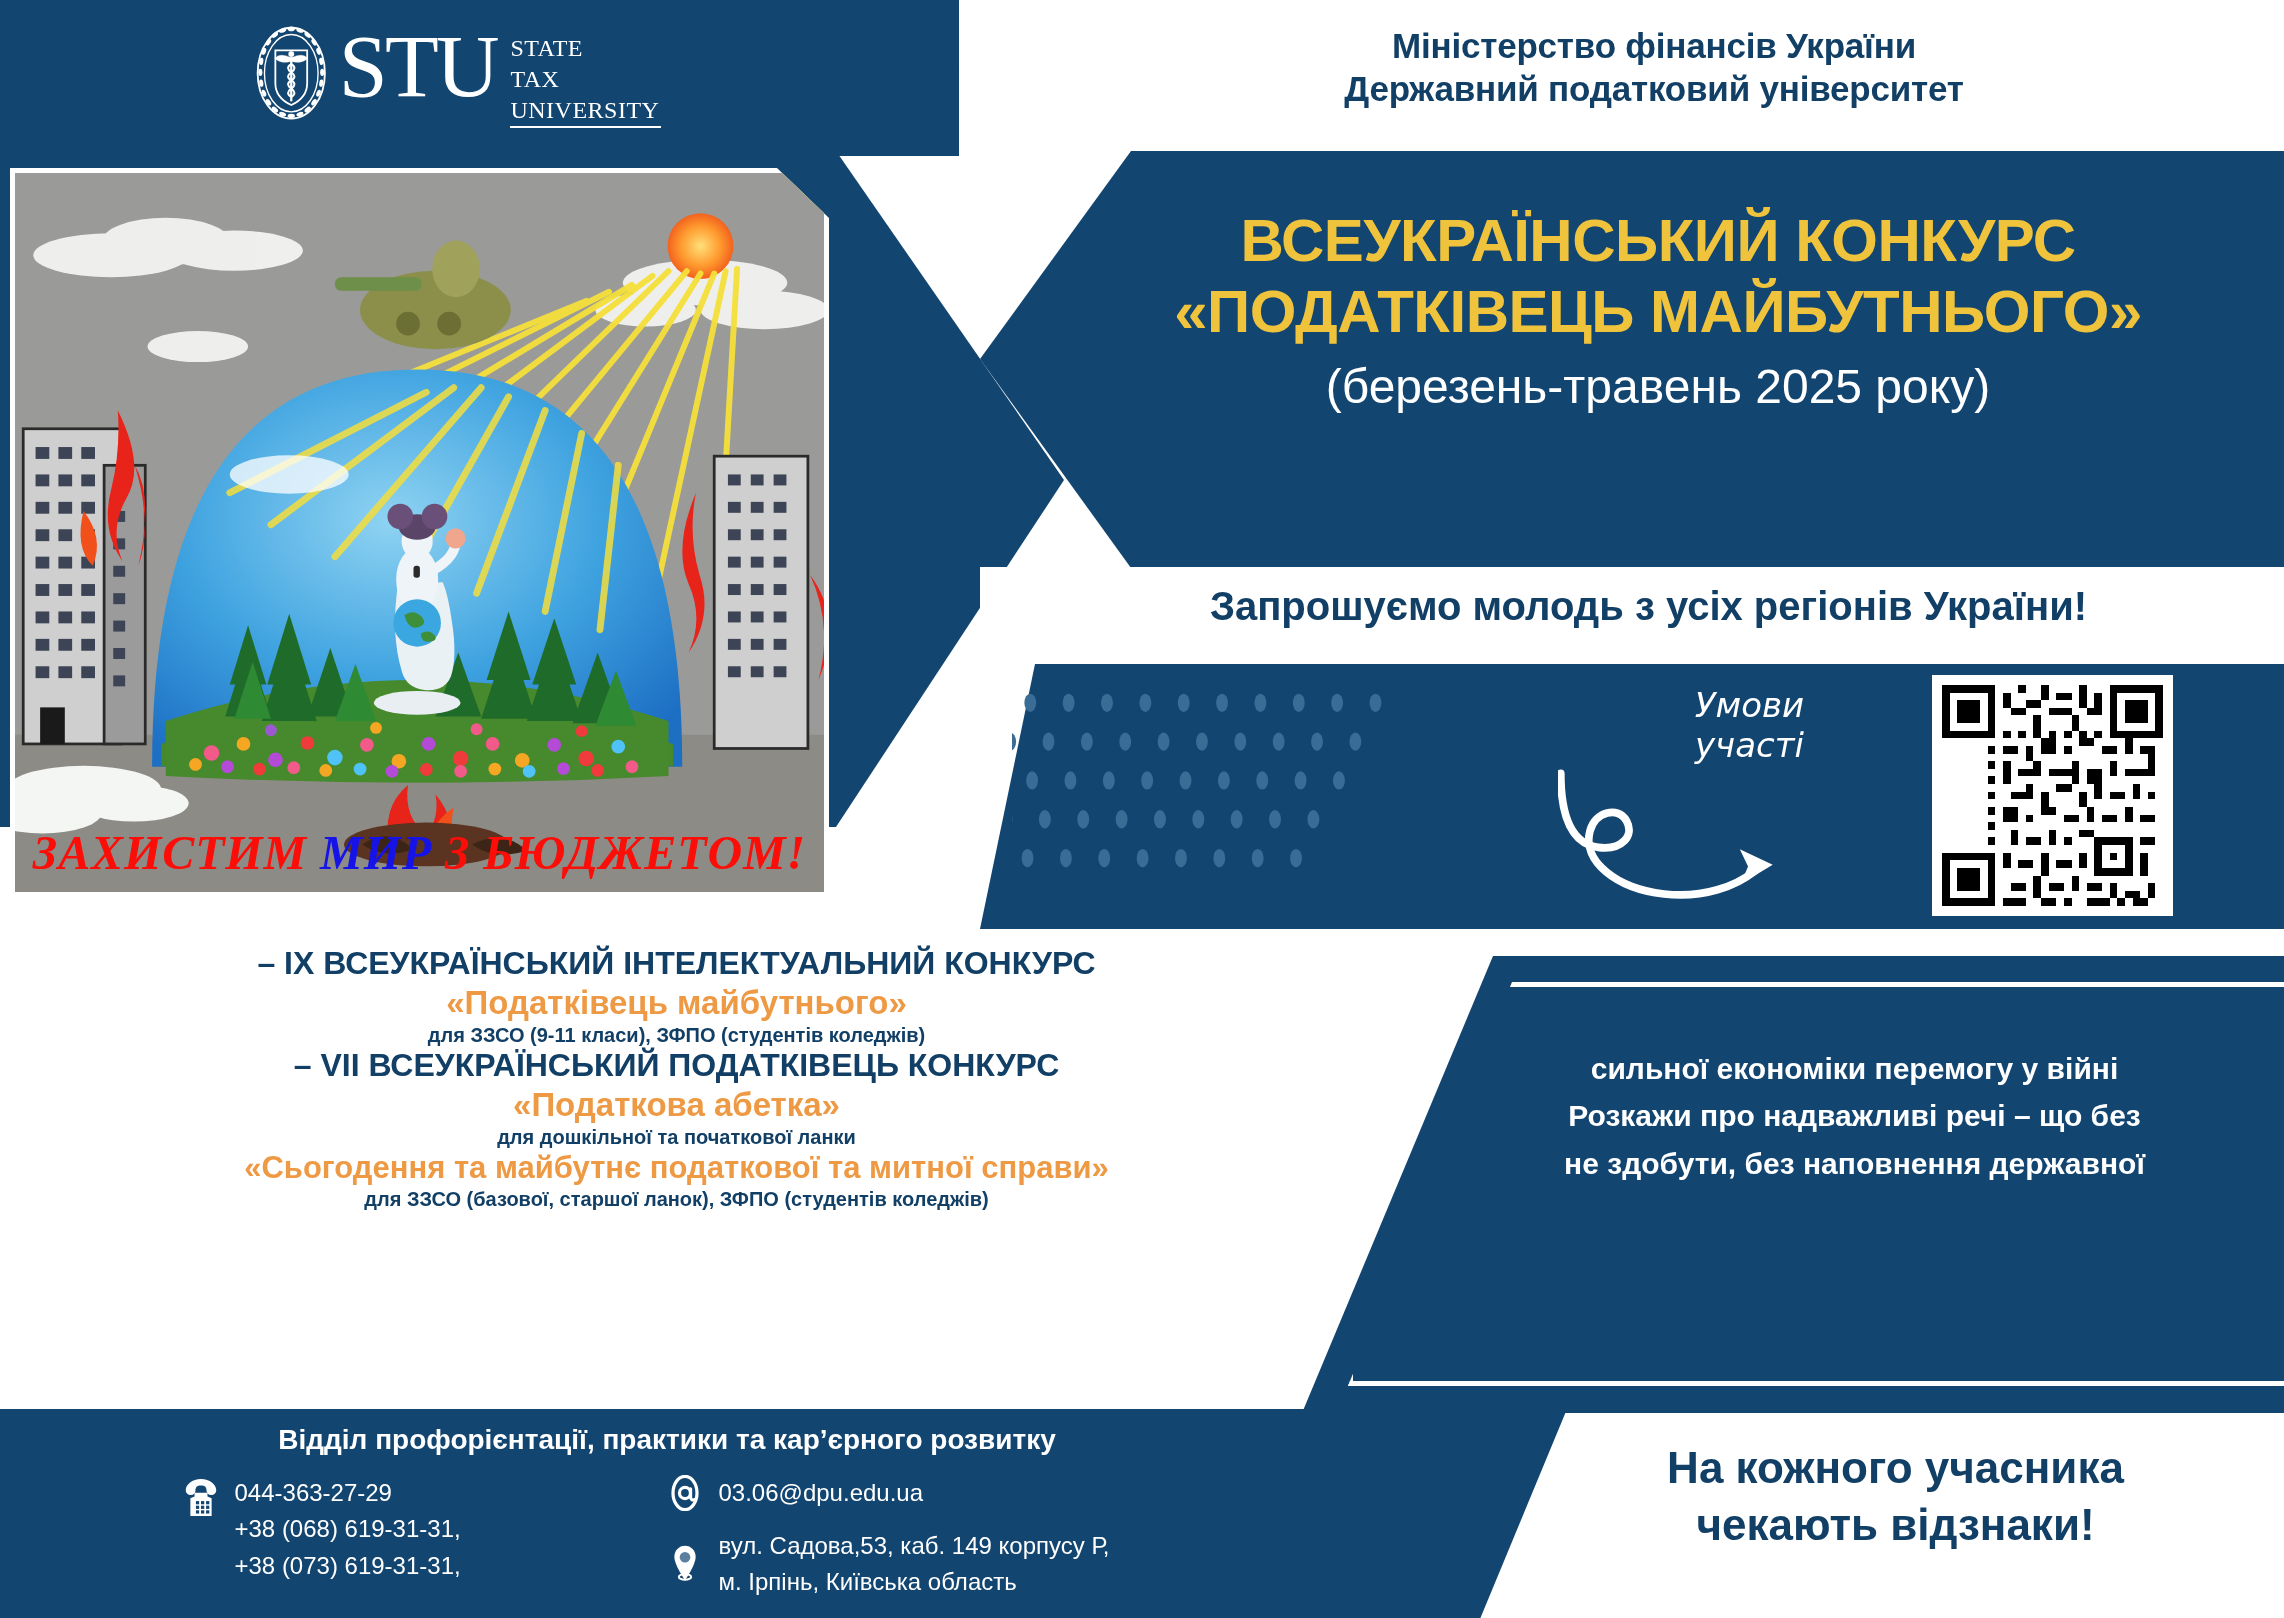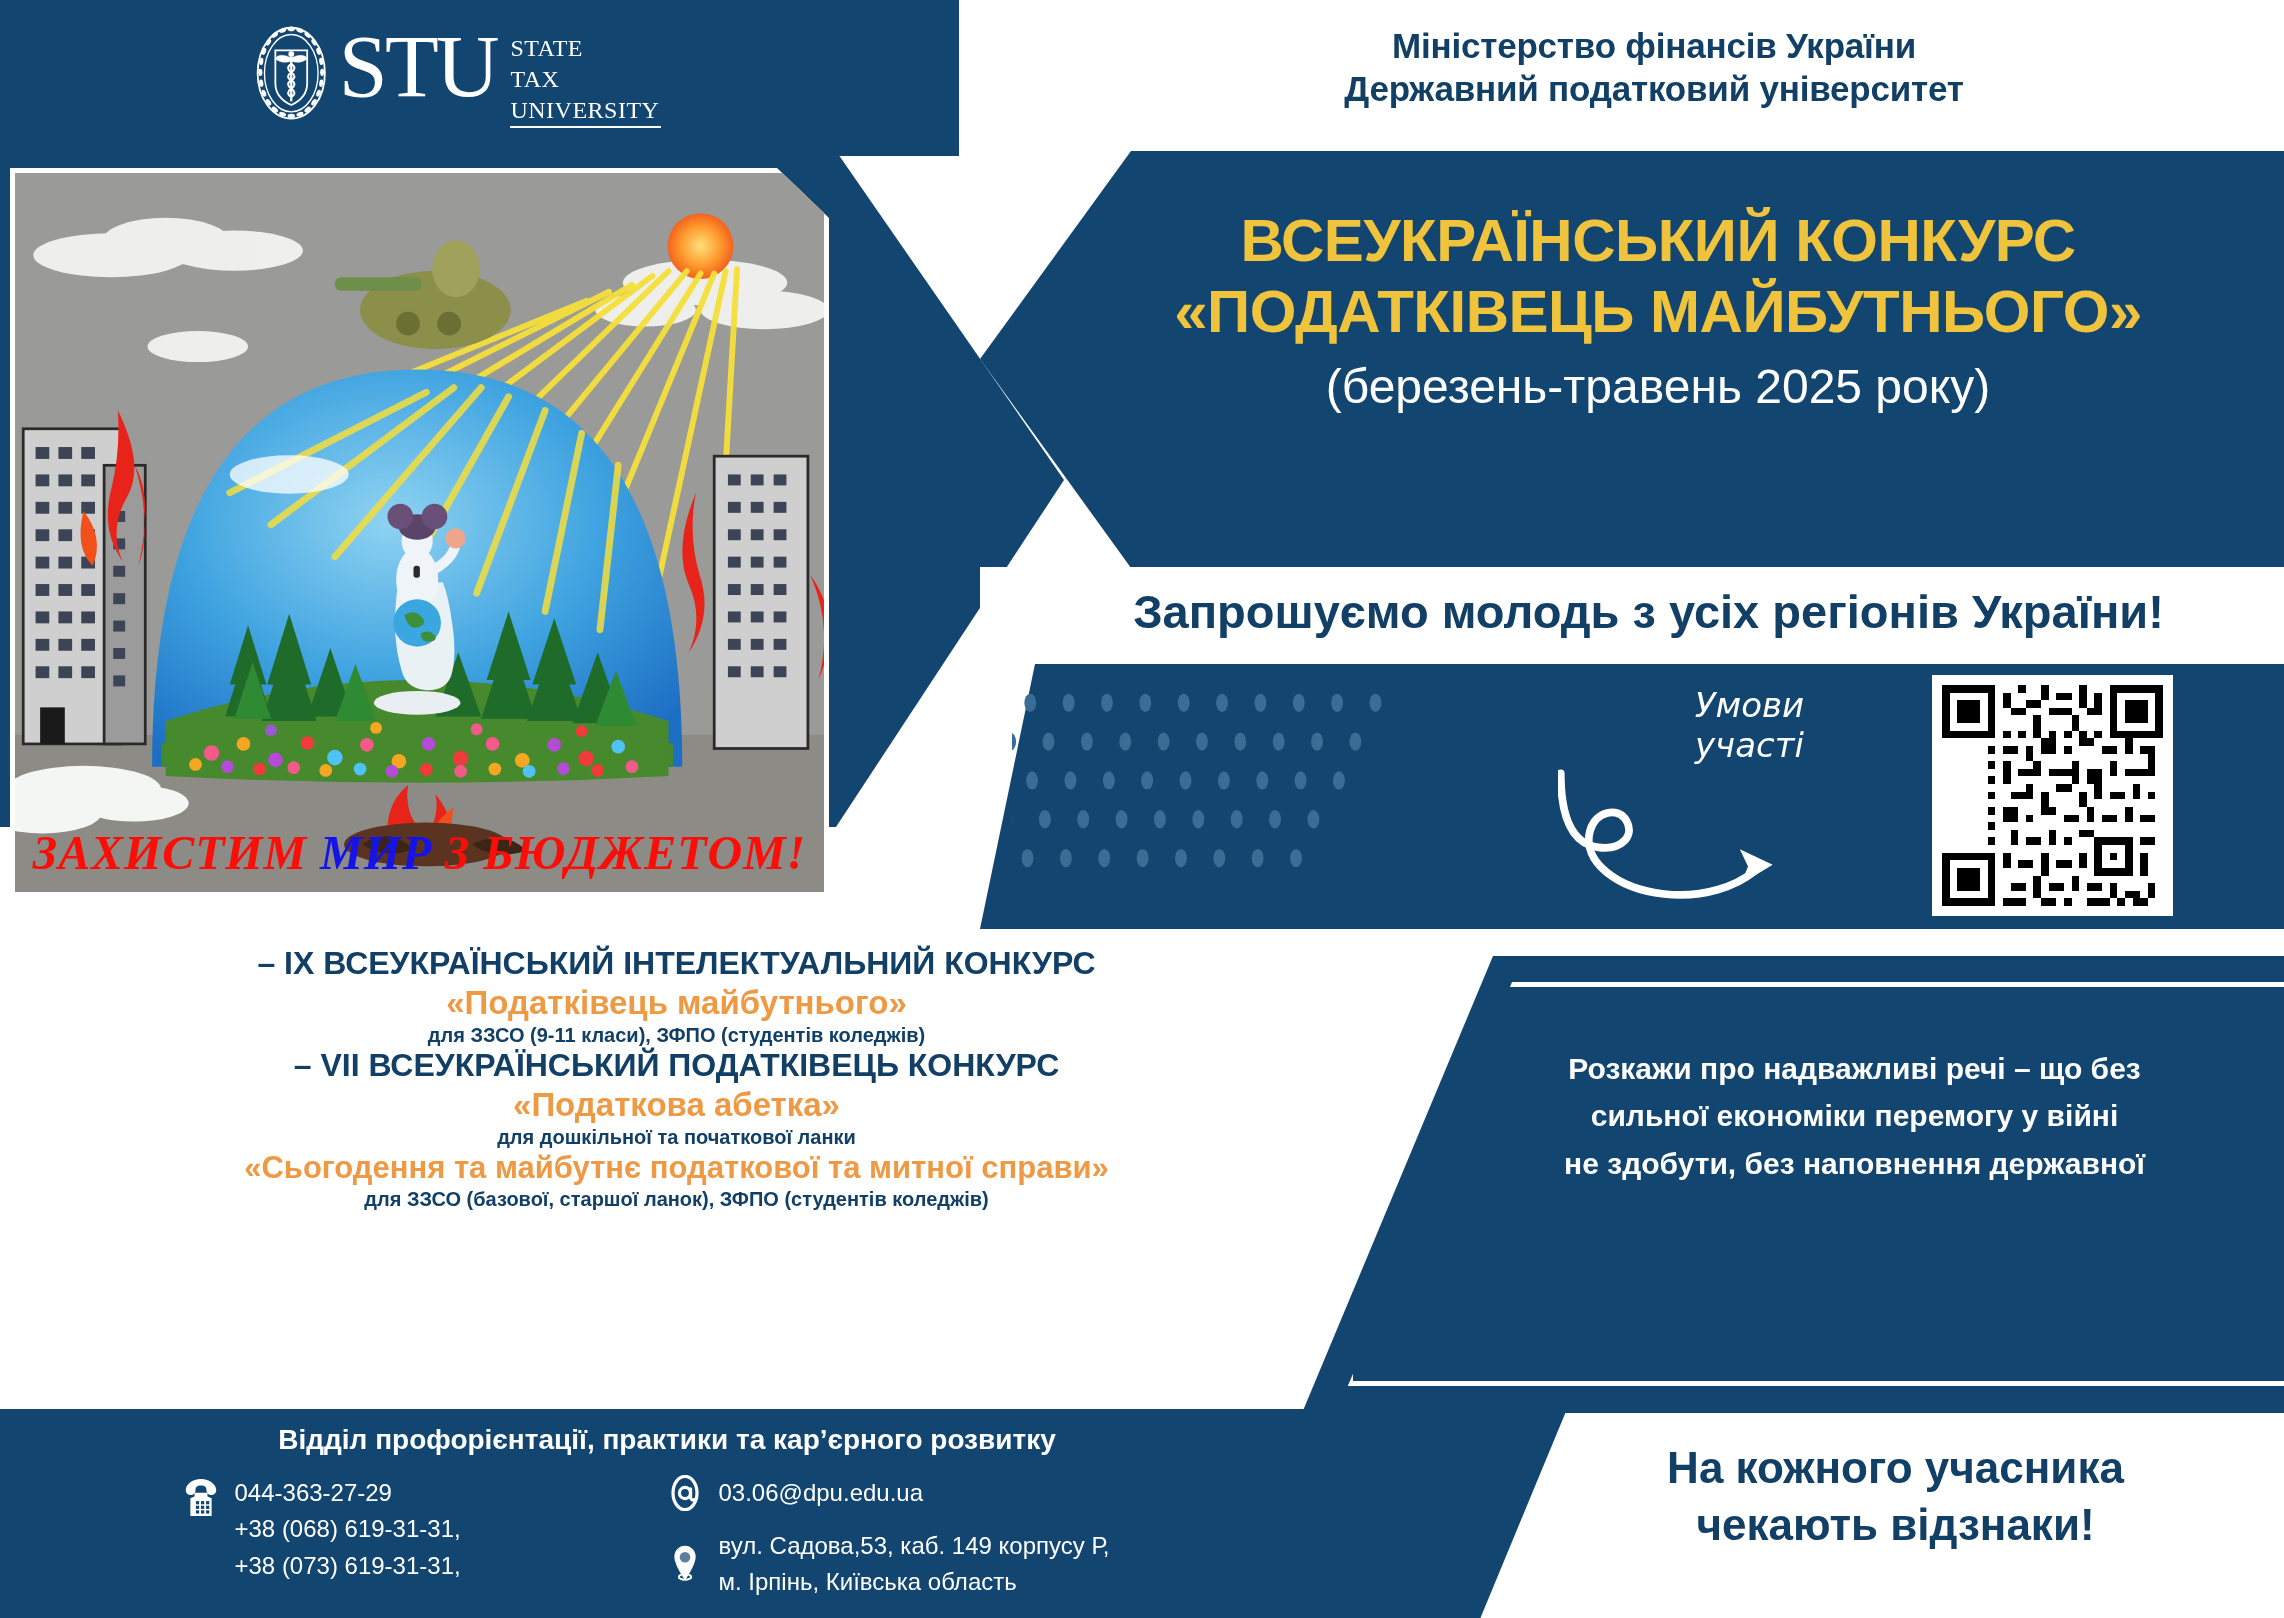--- a/index.html
+++ b/index.html
@@ -160,21 +160,21 @@
     left: 980px; top: 567px;
     width: 1309px; height: 97px;
     background: #ffffff;
   }
   .invite-text {
     position: absolute;
     left: 1032px; top: 584px;
     width: 1233px;
     text-align: center;
     color: #123f66;
-    font-size: 47px;
+    font-size: 40px;
     font-weight: bold;
     white-space: nowrap;
   }
 
   
   .qr-panel {
     position: absolute;
     left: 980px; top: 664px;
     width: 1309px; height: 265px;
     background: #134571;
@@ -860,22 +860,22 @@
     <div class="c-head">– VII ВСЕУКРАЇНСЬКИЙ ПОДАТКІВЕЦЬ КОНКУРС</div>
     <div class="c-title">«Податкова абетка»</div>
     <div class="c-sub">для дошкільної та початкової ланки</div>
     <div class="c-title c-title-wide">«Сьогодення та майбутнє податкової та митної справи»</div>
     <div class="c-sub">для  ЗЗСО (базової, старшої ланок), ЗФПО (студентів коледжів)</div>
   </div>
 
   <div class="msg-panel"></div>
   <div class="msg-outline"></div>
   <div class="msg-text">
+    <div>сильної економіки перемогу у війні</div>
     <div>Розкажи про надважливі речі – що без</div>
-    <div>сильної економіки перемогу у війні</div>
     <div>не здобути, без наповнення державної</div>
   </div>
 
   <div class="footer-blue"></div>
   <div class="dept-title">Відділ профорієнтації, практики та кар’єрного розвитку</div>
 
   <div class="contacts">
 
     <div class="ccol phones">
       <span class="cicon">

